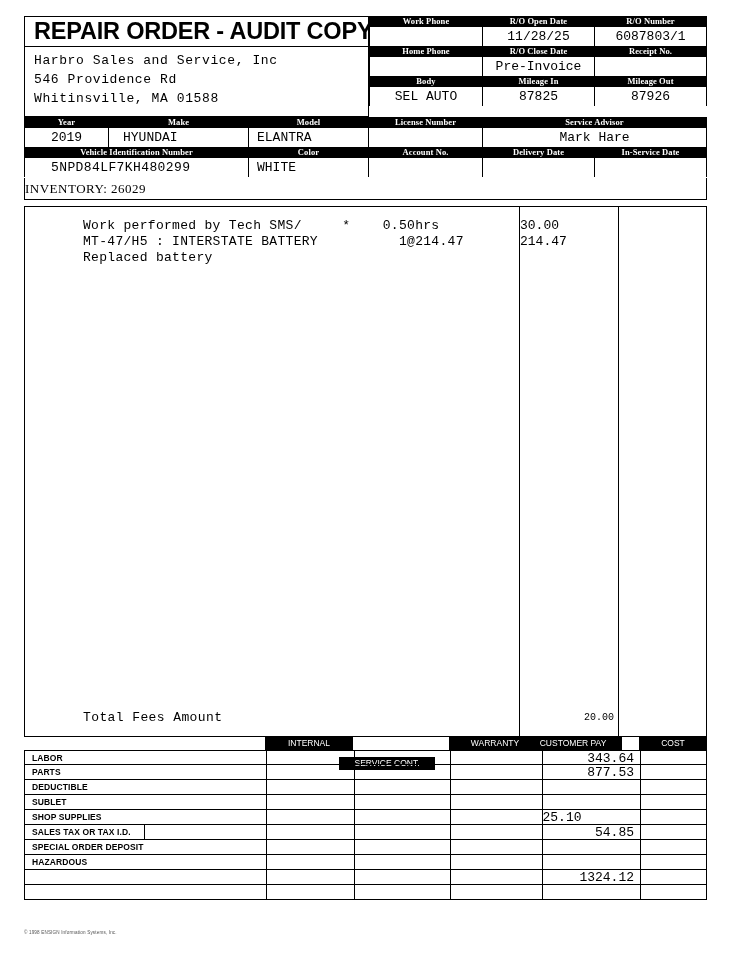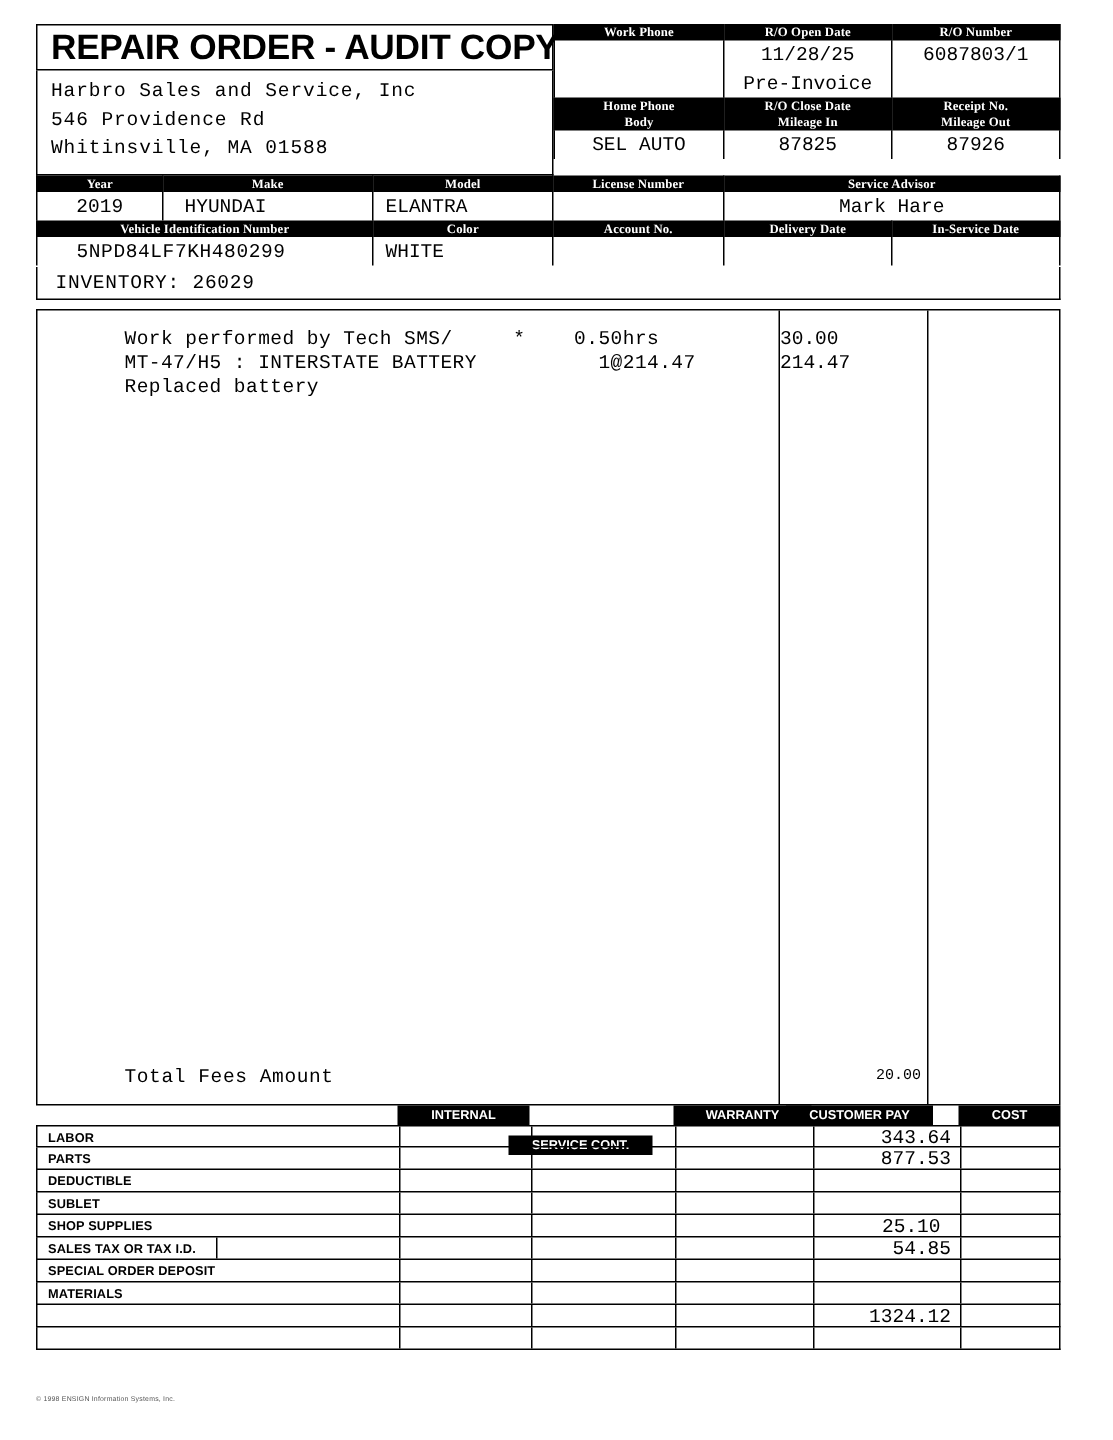--- a/index.html
+++ b/index.html
@@ -58,22 +58,22 @@
   .segv{position:absolute;box-sizing:border-box;height:19px;
         font-family:"Liberation Mono", monospace;font-size:13px;line-height:19px;
         white-space:nowrap;overflow:hidden;}
   .bl{border-left:1.2px solid #000;}
   .br{border-right:1.2px solid #000;}
 
   
   .invrow{
     position:absolute;left:0;top:162px;width:683px;height:22px;
     border:1.2px solid #000;border-top:none;box-sizing:border-box;
-    font-family:Liberation Mono, monospace;font-size:13px;line-height:21px;
-    padding-left:12px;letter-spacing:.5px;
+    font-family:Liberation Serif, serif;font-size:13px;line-height:21px;
+    letter-spacing:.5px;
   }
 
   
   .work{
     position:absolute;left:0;top:190px;width:683px;height:531px;
     border:1.2px solid #000;box-sizing:border-box;
   }
   .wcol1{position:absolute;left:0;top:0;width:494px;height:100%;box-sizing:border-box;}
   .wcol2{position:absolute;left:494px;top:0;width:100px;height:100%;
          border-left:1.2px solid #000;border-right:1.2px solid #000;box-sizing:border-box;}
@@ -94,21 +94,21 @@
   .feesamt{
     position:absolute;left:494px;bottom:10px;width:100px;
     font-family:"Liberation Mono", monospace;font-size:10px;line-height:16px;
     text-align:right;padding-right:5px;box-sizing:border-box;
   }
 
   
   .totals{position:absolute;left:0;top:721px;width:683px;}
   .thead{position:relative;height:13px;width:100%;}
   .thead .lbl{position:absolute;top:0;height:13px;line-height:13px;
-    background:#000;color:#fff;font-size:8.5px;font-weight:bold;text-align:center;
+    background:#000;color:#fff;font-size:8.5px;font-weight:normal;text-align:center;
     box-sizing:border-box;white-space:nowrap;overflow:hidden;}
   .trw{position:relative;height:15px;width:100%;
        border-left:1.2px solid #000;border-right:1.2px solid #000;
        border-bottom:1px solid #000;box-sizing:border-box;}
   .trw.first{border-top:1px solid #000;padding-left:34px;}
   .rowlabel{position:absolute;left:0;top:0;height:100%;line-height:14px;
     font-size:8.5px;font-weight:bold;padding-left:7px;box-sizing:border-box;
     white-space:nowrap;letter-spacing:.1px;}
   .cdiv{position:absolute;top:0;height:100%;width:0;border-left:1px solid #000;}
   .amt{position:absolute;top:0;height:100%;line-height:15px;
@@ -141,29 +141,29 @@
       <div class="trcellM hdrlabel vbox2">R/O Open Date</div>
       <div class="trcellR hdrlabel vbox2">R/O Number</div>
     </div>
 
     <div class="trrow" style="height:19px;">
       <div class="trcellL valcell vbox"></div>
       <div class="trcellM valcell vbox2">11/28/25</div>
       <div class="trcellR valcell vbox2">6087803/1</div>
     </div>
 
+    <div class="trrow" style="height:11px;">
+      <div class="trcellL hdrlabel vbox">Home Phone</div>
+      <div class="trcellM hdrlabel vbox2">R/O Close Date</div>
+      <div class="trcellR hdrlabel vbox2">Receipt No.</div>
+    </div>
     <div class="trrow" style="height:19px;">
       <div class="trcellL valcell vbox"></div>
       <div class="trcellM valcell vbox2">Pre-Invoice</div>
       <div class="trcellR valcell vbox2"></div>
-    </div>
-    <div class="trrow" style="height:11px;">
-      <div class="trcellL hdrlabel vbox">Home Phone</div>
-      <div class="trcellM hdrlabel vbox2">R/O Close Date</div>
-      <div class="trcellR hdrlabel vbox2">Receipt No.</div>
     </div>
 
     <div class="trrow" style="height:11px;">
       <div class="trcellL hdrlabel vbox">Body</div>
       <div class="trcellM hdrlabel vbox2">Mileage In</div>
       <div class="trcellR hdrlabel vbox2">Mileage Out</div>
     </div>
     <div class="trrow" style="height:19px;">
       <div class="trcellL valcell vbox">SEL AUTO</div>
       <div class="trcellM valcell vbox2">87825</div>
@@ -293,21 +293,21 @@
         </div>
         <div class="trw">
           <div class="rowlabel" style="width: 241px;">SHOP SUPPLIES</div>
           <div class="cdiv" style="left: 241px;"></div>
           <div class="amt" style="left: 241px; width: 88px;"></div>
           <div class="cdiv" style="left: 329px;"></div>
           <div class="amt" style="left: 329px; width: 96px;"></div>
           <div class="cdiv" style="left: 425px;"></div>
           <div class="amt" style="left: 425px; width: 92px;"></div>
           <div class="cdiv" style="left: 517px;"></div>
-          <div class="amt" style="left: 510px; width: 98px;">25.10</div>
+          <div class="amt" style="left: 491px; width: 98px; text-align: center;">25.10</div>
           <div class="cdiv" style="left: 615px;"></div>
           <div class="amt" style="left: 615px; width: 68px;"></div>
         </div>
         <div class="trw">
           <div class="rowlabel" style="width: 241px;">SALES TAX OR TAX I.D.</div>
           <div class="cdiv" style="left: 119px;"></div>
           <div class="cdiv" style="left: 241px;"></div>
           <div class="amt" style="left: 241px; width: 88px;"></div>
           <div class="cdiv" style="left: 329px;"></div>
           <div class="amt" style="left: 329px; width: 96px;"></div>
@@ -325,21 +325,21 @@
           <div class="cdiv" style="left: 329px;"></div>
           <div class="amt" style="left: 329px; width: 96px;"></div>
           <div class="cdiv" style="left: 425px;"></div>
           <div class="amt" style="left: 425px; width: 92px;"></div>
           <div class="cdiv" style="left: 517px;"></div>
           <div class="amt" style="left: 517px; width: 98px;"></div>
           <div class="cdiv" style="left: 615px;"></div>
           <div class="amt" style="left: 615px; width: 68px;"></div>
         </div>
         <div class="trw">
-          <div class="rowlabel" style="width: 241px;">MATERIALS</div>
+          <div class="rowlabel" style="width: 241px;">HAZARDOUS</div>
           <div class="cdiv" style="left: 241px;"></div>
           <div class="amt" style="left: 241px; width: 88px;"></div>
           <div class="cdiv" style="left: 329px;"></div>
           <div class="amt" style="left: 329px; width: 96px;"></div>
           <div class="cdiv" style="left: 425px;"></div>
           <div class="amt" style="left: 425px; width: 92px;"></div>
           <div class="cdiv" style="left: 517px;"></div>
           <div class="amt" style="left: 517px; width: 98px;"></div>
           <div class="cdiv" style="left: 615px;"></div>
           <div class="amt" style="left: 615px; width: 68px;"></div>

